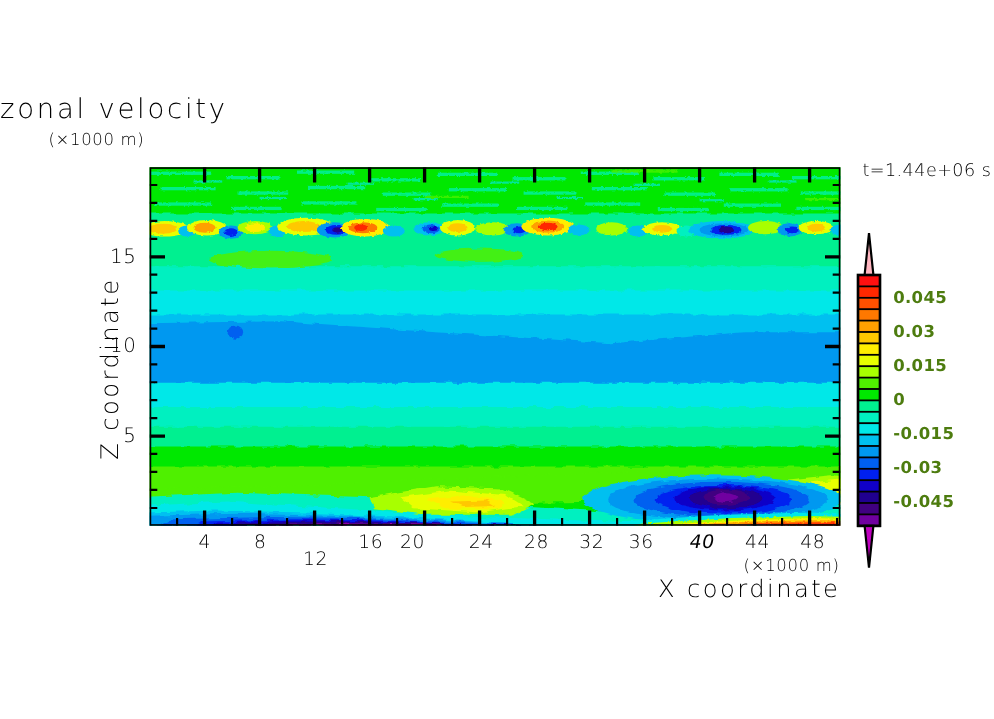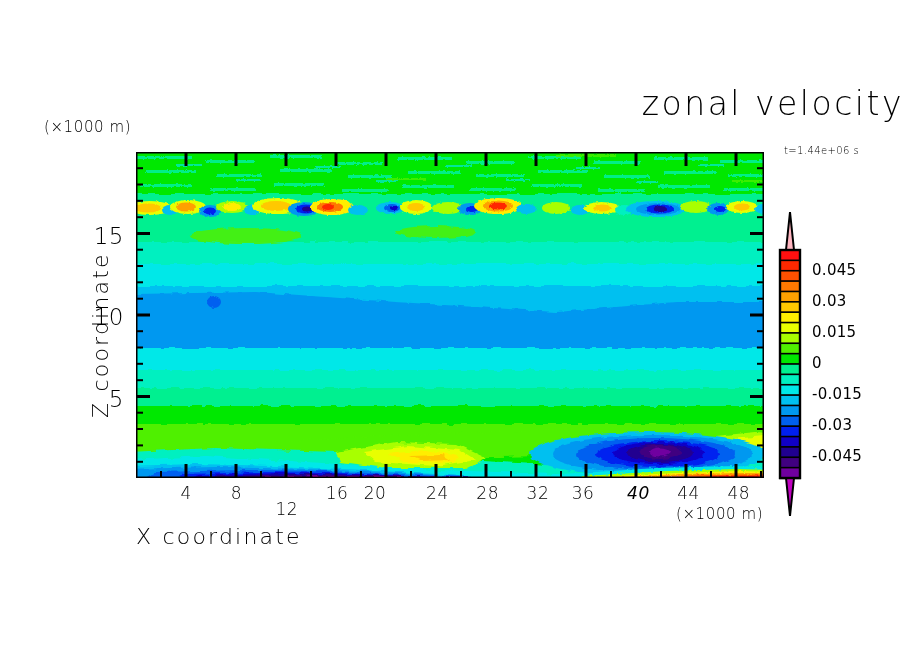--- a/index.html
+++ b/index.html
@@ -21,77 +21,77 @@
     position: absolute;
     color: #000000;
     white-space: pre;
     font-family: "DejaVu Sans", sans-serif;
     font-weight: 300;
     letter-spacing: 1px;
   }
   #plot-title {
     left: 0; top: 84px;
     width: 904px;
-    text-align: right;
-    font-size: 33px;
+    text-align: left;
+    font-size: 25px;
     letter-spacing: 2.5px;
   }
   #ylabel-units {
     left: 44px; top: 118px;
     font-size: 15px;
     letter-spacing: 0.6px;
   }
   #xlabel-units {
     left: 676px; top: 505px;
     font-size: 15px;
     letter-spacing: 0.6px;
   }
   #xlabel {
     left: 136px; top: 524px;
     width: 628px;
-    text-align: left;
+    text-align: right;
     font-size: 22px;
     letter-spacing: 2.2px;
   }
   #ylabel {
     left: 0px; top: 0px;
     font-size: 22px;
     letter-spacing: 2.2px;
     transform-origin: 0 0;
     transform: translate(88px, 418px) rotate(-90deg);
   }
   #time-stamp {
     left: 784px; top: 145px;
-    font-size: 10px;
+    font-size: 16px;
     letter-spacing: 0.4px;
   }
   .tick-label-x {
     position: absolute;
     color: #000;
     font-size: 17px;
     font-weight: 300;
     text-align: center;
     width: 40px;
     top: 483px;
     letter-spacing: 0.5px;
   }
   .tick-label-y {
     position: absolute;
     color: #000;
-    font-size: 23px;
+    font-size: 18px;
     font-weight: 300;
     text-align: right;
     width: 40px;
     letter-spacing: 0.5px;
   }
   .cb-label {
     position: absolute;
-    color: #000000;
+    color: #4d7c0f;
     font-size: 15px;
-    font-weight: 400;
+    font-weight: 700;
     left: 812px;
     letter-spacing: 0.3px;
   }
   #plot-svg, #cbar-svg {
     position: absolute;
     display: block;
   }
   #plot-svg { left: 136px; top: 152px; }
   #cbar-svg { left: 778px; top: 208px; }
 </style>

